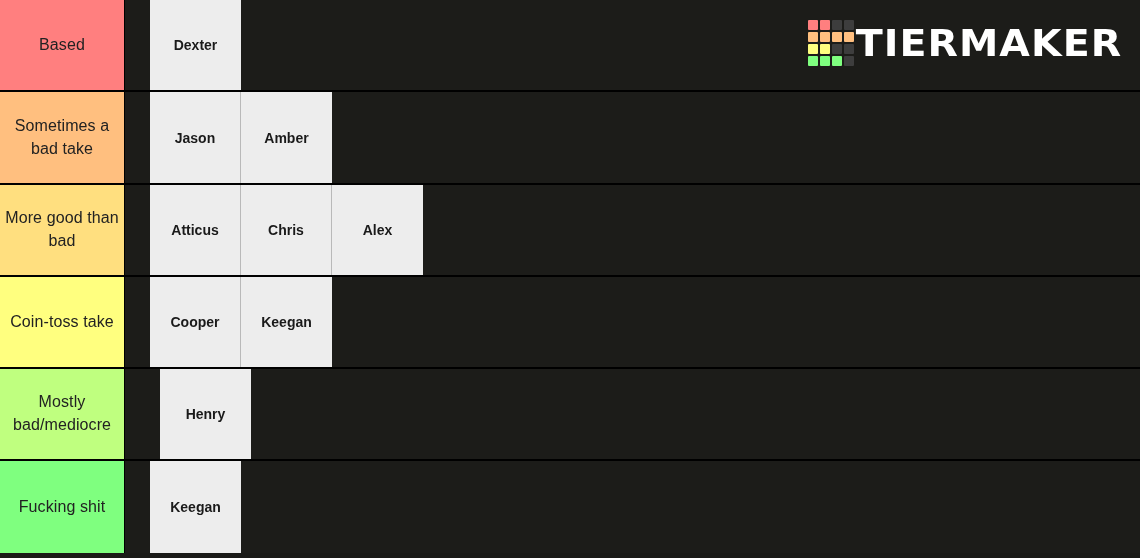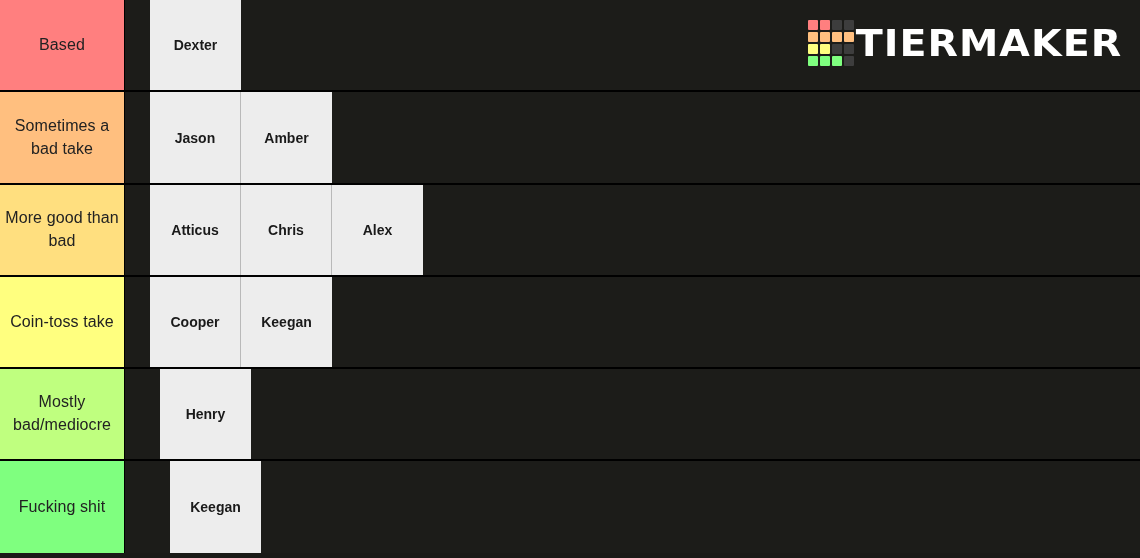--- a/index.html
+++ b/index.html
@@ -23,21 +23,21 @@
   
   .tier-row {
     display: flex;
     align-items: stretch;
     width: 1140px;
     box-sizing: border-box;
     background: #1c1c19;
     border-bottom: 2px solid #000000;
     position: relative;
   }
-  .tier-row:last-child { border-bottom: none; gap: 20px; }
+  .tier-row:last-child { border-bottom: none; }
 
   
   .tier-label {
     width: 125px;
     min-width: 125px;
     box-sizing: border-box;
     display: flex;
     align-items: center;
     justify-content: center;
     text-align: center;

